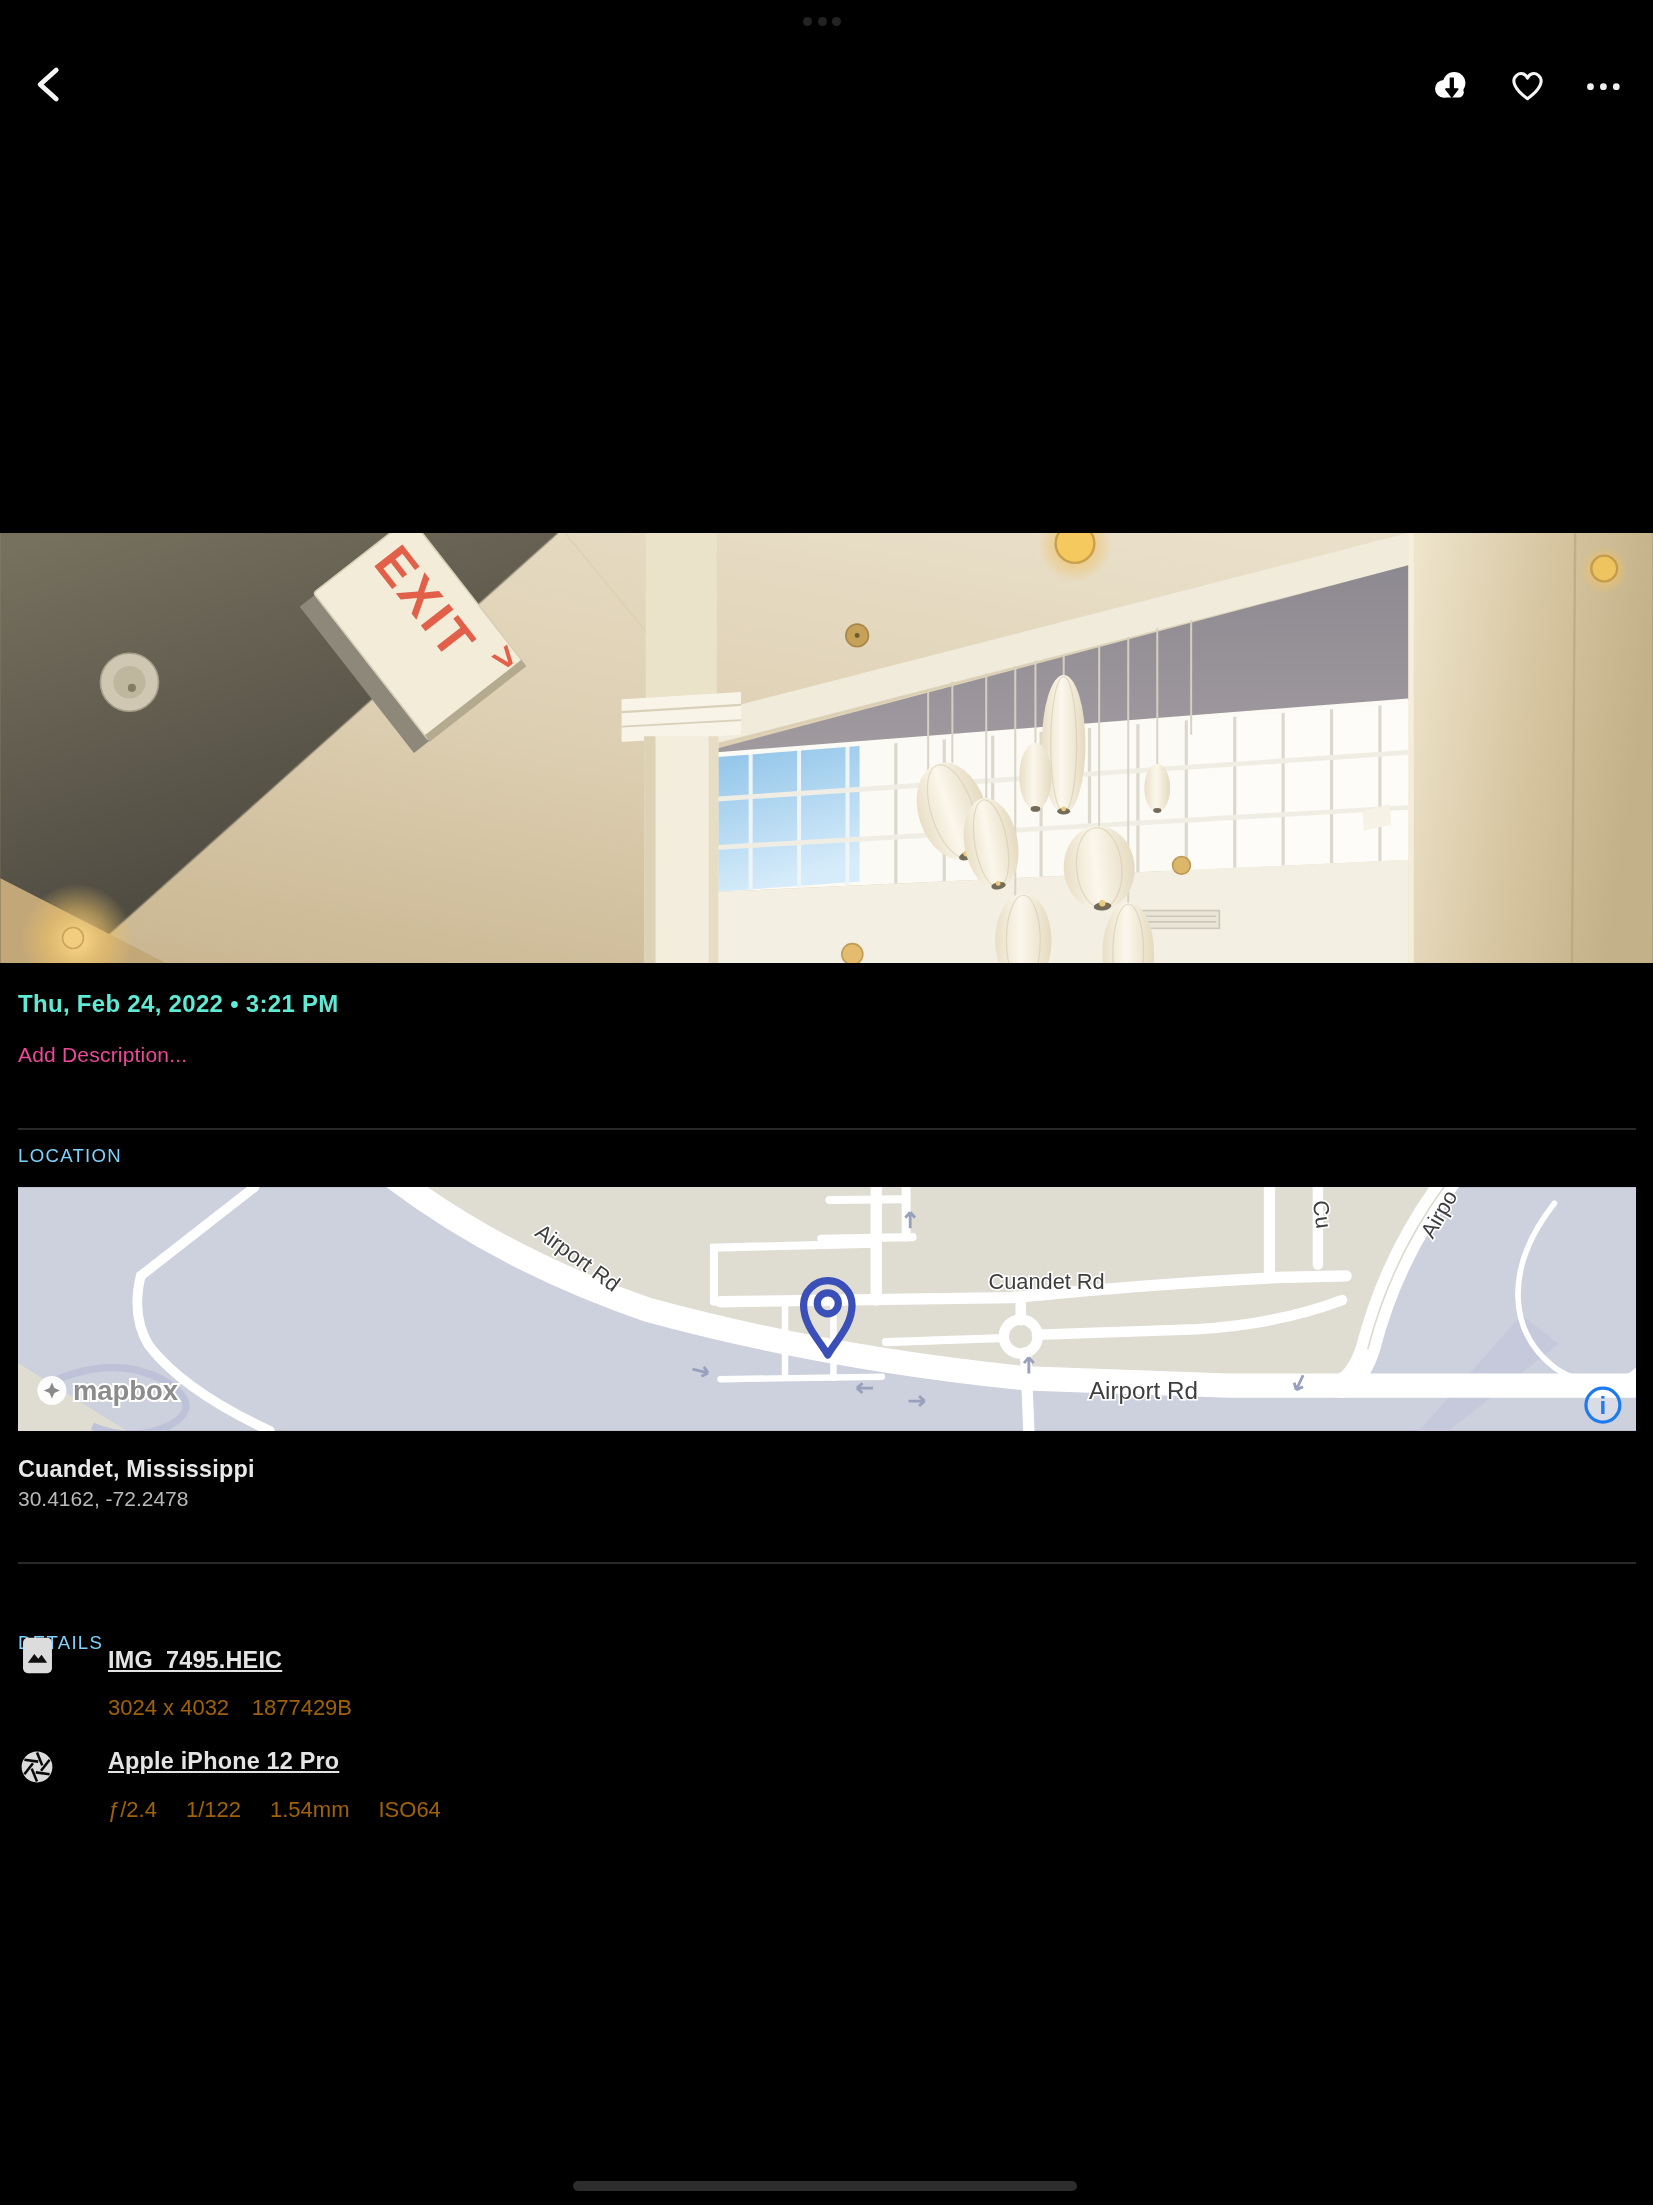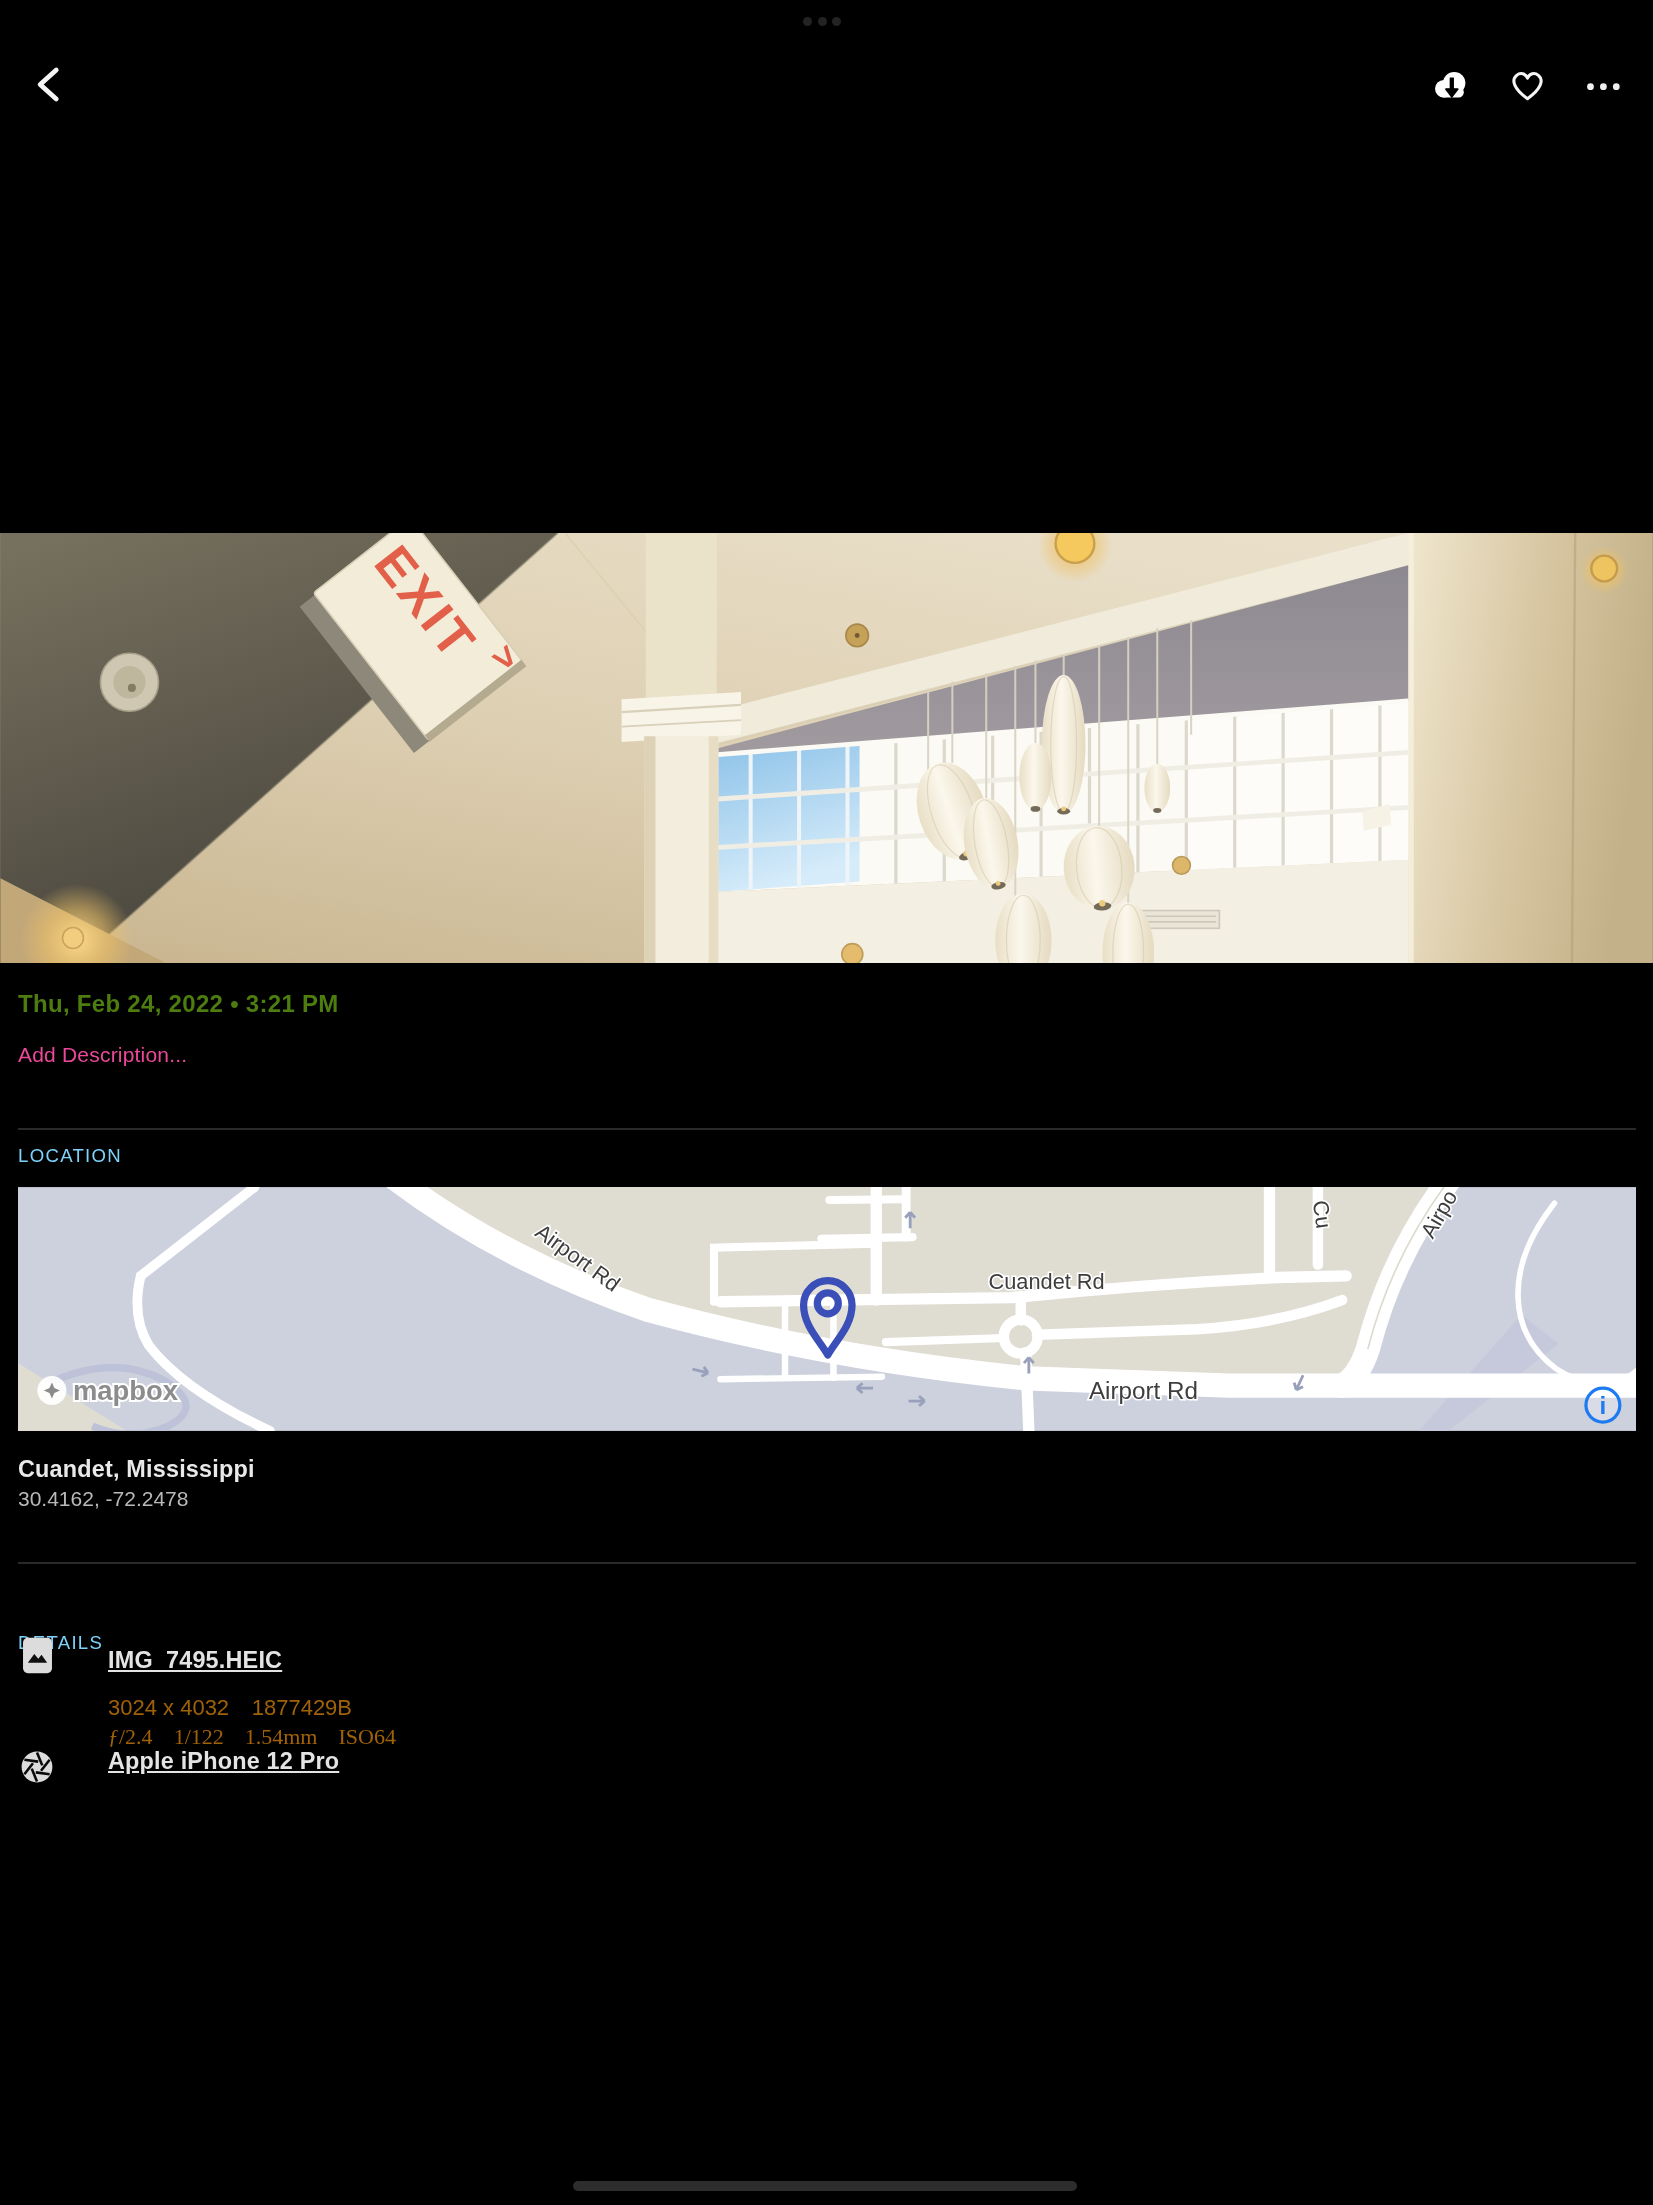--- a/index.html
+++ b/index.html
@@ -6,21 +6,21 @@
   body{width:1653px;height:2205px;position:relative;overflow:hidden;
        font-family:"Liberation Sans",sans-serif;-webkit-font-smoothing:antialiased;}
   .abs{position:absolute;}
   
   .icon-btn{position:absolute;background:none;border:none;padding:0;cursor:pointer;}
   .multitask{position:absolute;left:803px;top:17px;display:flex;gap:5.7px;}
   .multitask span{width:9px;height:9px;border-radius:50%;background:#232323;display:block;}
   
   .photo-wrap{position:absolute;left:0;top:533px;width:1653px;height:430px;overflow:hidden;}
   
-  .date{left:18px;top:990px;font-size:24px;font-weight:600;color:#4d7c0f;letter-spacing:0.3px;}
+  .date{left:18px;top:990px;font-size:24px;font-weight:600;color:#5eead4;letter-spacing:0.3px;}
   .desc{left:18px;top:1043px;font-size:21px;color:#ec4899;letter-spacing:0.2px;background:none;border:none;padding:0;cursor:text;font-family:"Liberation Sans",sans-serif;}
   .divider{position:absolute;left:18px;width:1618px;height:1.6px;background:#292929;}
   .sect{font-size:18.6px;color:#7dd3fc;letter-spacing:1.3px;}
   .map-wrap{position:absolute;left:18px;top:1187px;width:1618px;height:244px;overflow:hidden;cursor:pointer;}
   .place{left:18px;top:1456px;font-size:23.4px;font-weight:700;color:#e9e9e9;letter-spacing:0.2px;}
   .coords{left:18px;top:1487px;font-size:21px;color:#b9b9b9;}
   .row-title{font-size:23.4px;font-weight:700;color:#e4e4e4;letter-spacing:0.2px;}
   .row-sub{font-size:22px;color:#a16207;display:flex;}
   .home-indicator{position:absolute;left:573px;top:2181px;width:504px;height:9.7px;border-radius:5.7px;background:#2d2d2d;cursor:grab;}
   svg text{font-family:"Liberation Sans",sans-serif;}
@@ -377,21 +377,21 @@
       <line x1="0" y1="-18" x2="6.5" y2="-2"></line>
       <line x1="15.6" y1="-9" x2="5" y2="4.6"></line>
       <line x1="15.6" y1="9" x2="-1.5" y2="6.6"></line>
       <line x1="0" y1="18" x2="-6.5" y2="2"></line>
       <line x1="-15.6" y1="9" x2="-5" y2="-4.6"></line>
       <line x1="-15.6" y1="-9" x2="1.5" y2="-6.6"></line>
     </g>
   </svg>
 </div>
 <div class="abs row-title" style="left:108px;top:1748px;text-decoration:underline;">Apple iPhone 12 Pro</div>
-<div class="abs row-sub" style="left:108px;top:1724px;gap:21px;font-family:Liberation Serif, serif;">
+<div class="abs row-sub" style="left:108px;top:1797px;gap:29px;">
   <span>ƒ/2.4</span>
   <span>1/122</span>
   <span>1.54mm</span>
   <span>ISO64</span>
 </div>
 
 <div class="home-indicator"></div>
 
 
 </body></html>

